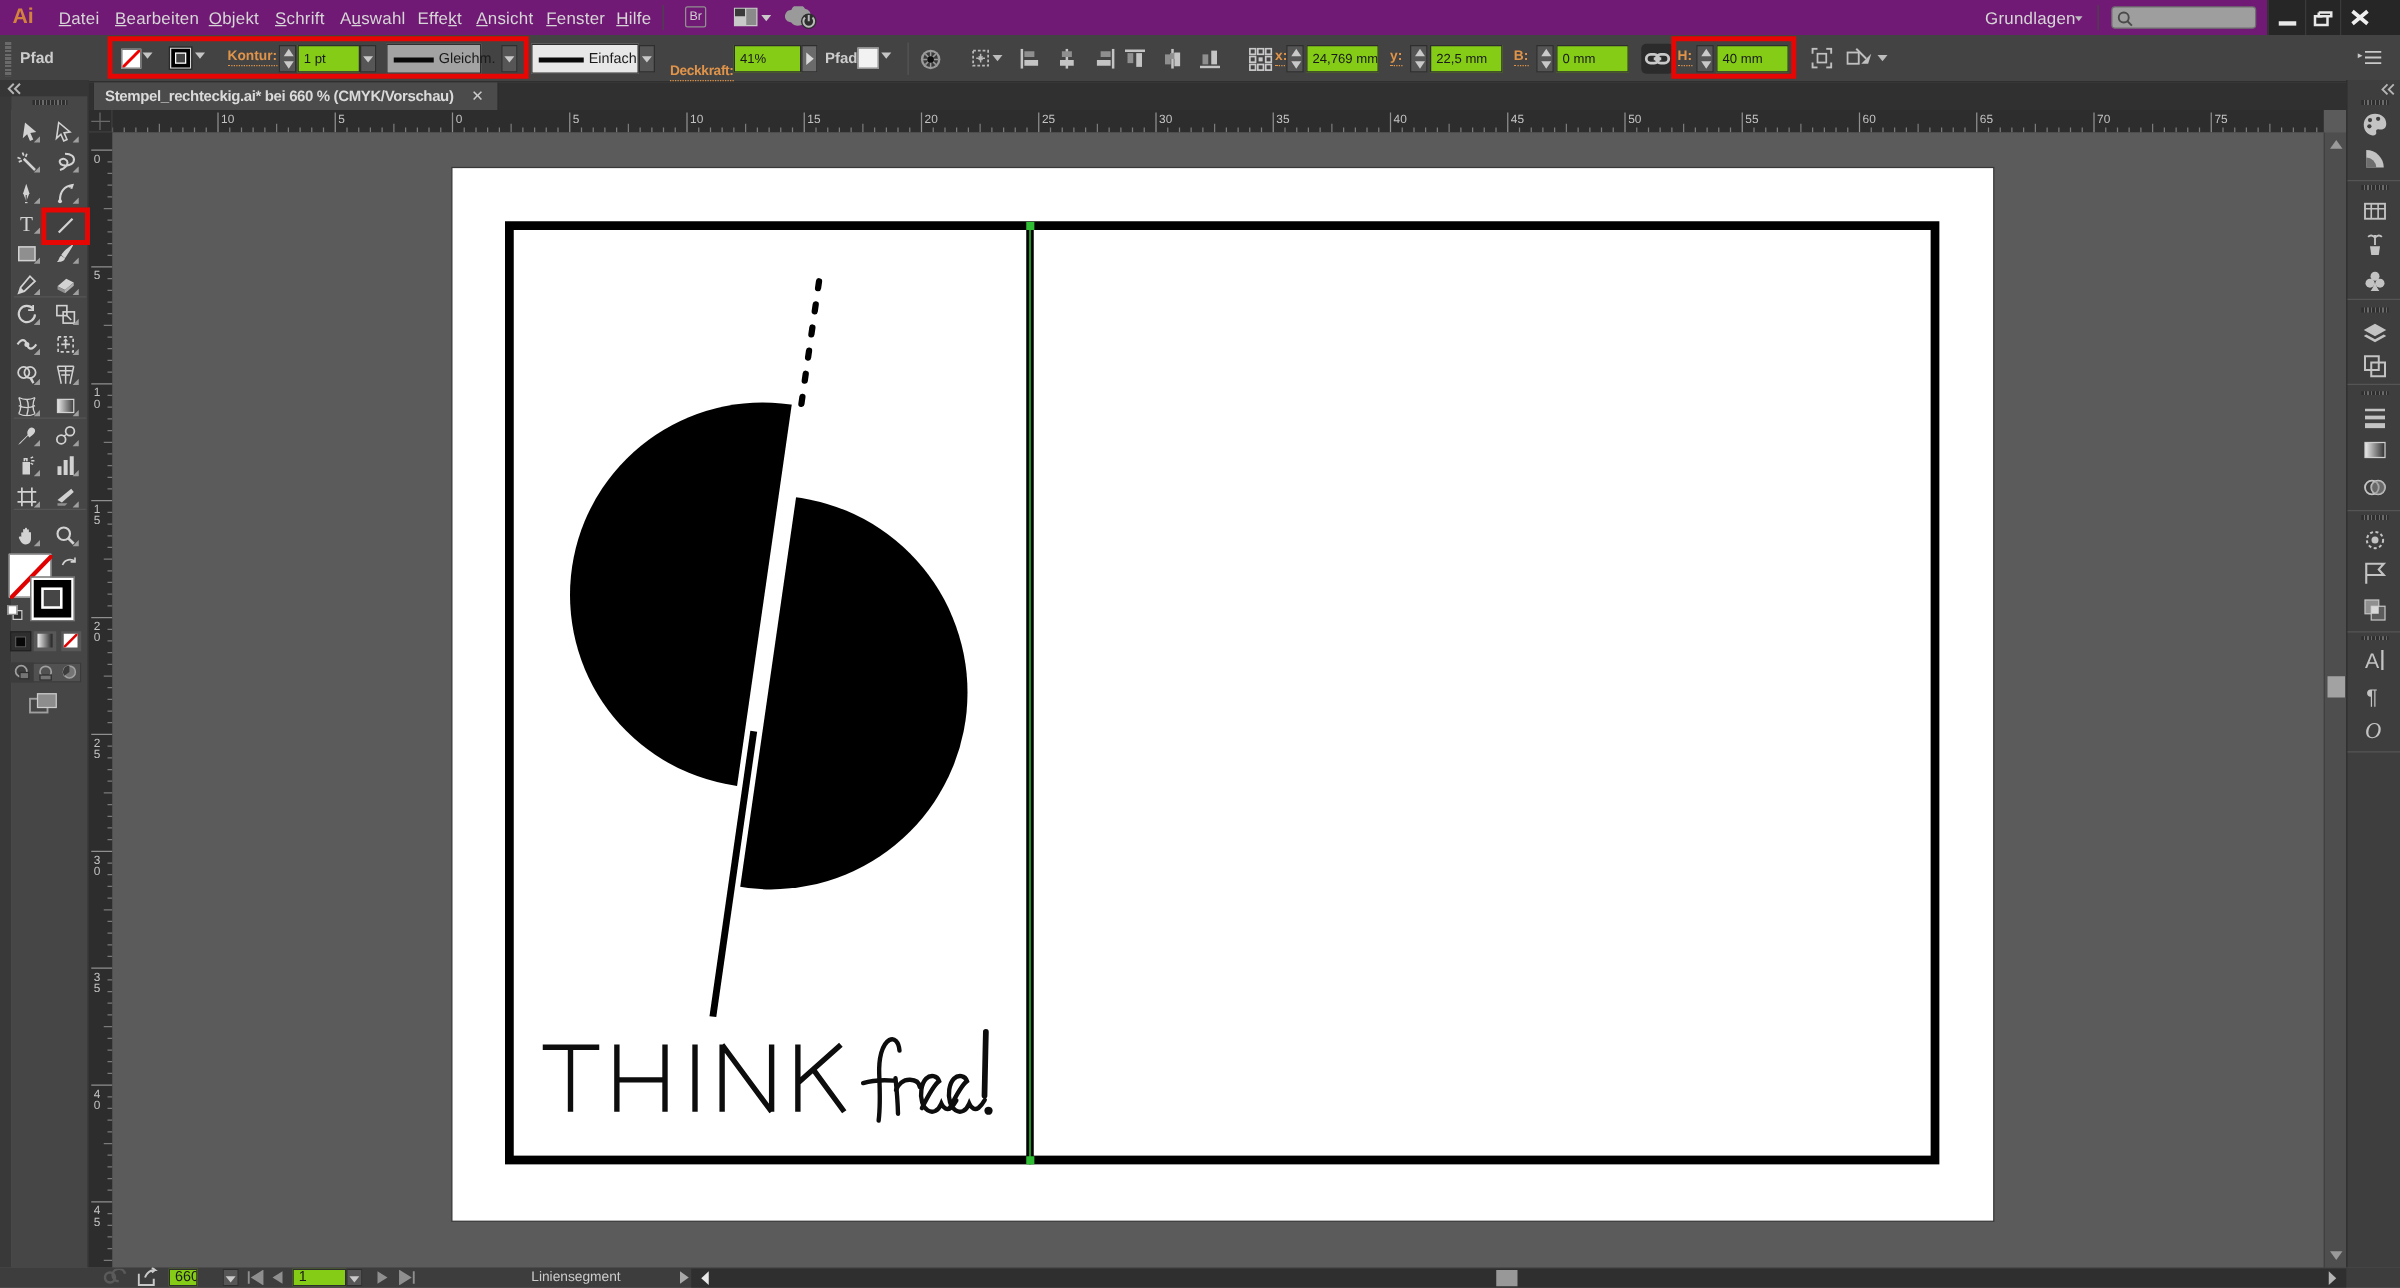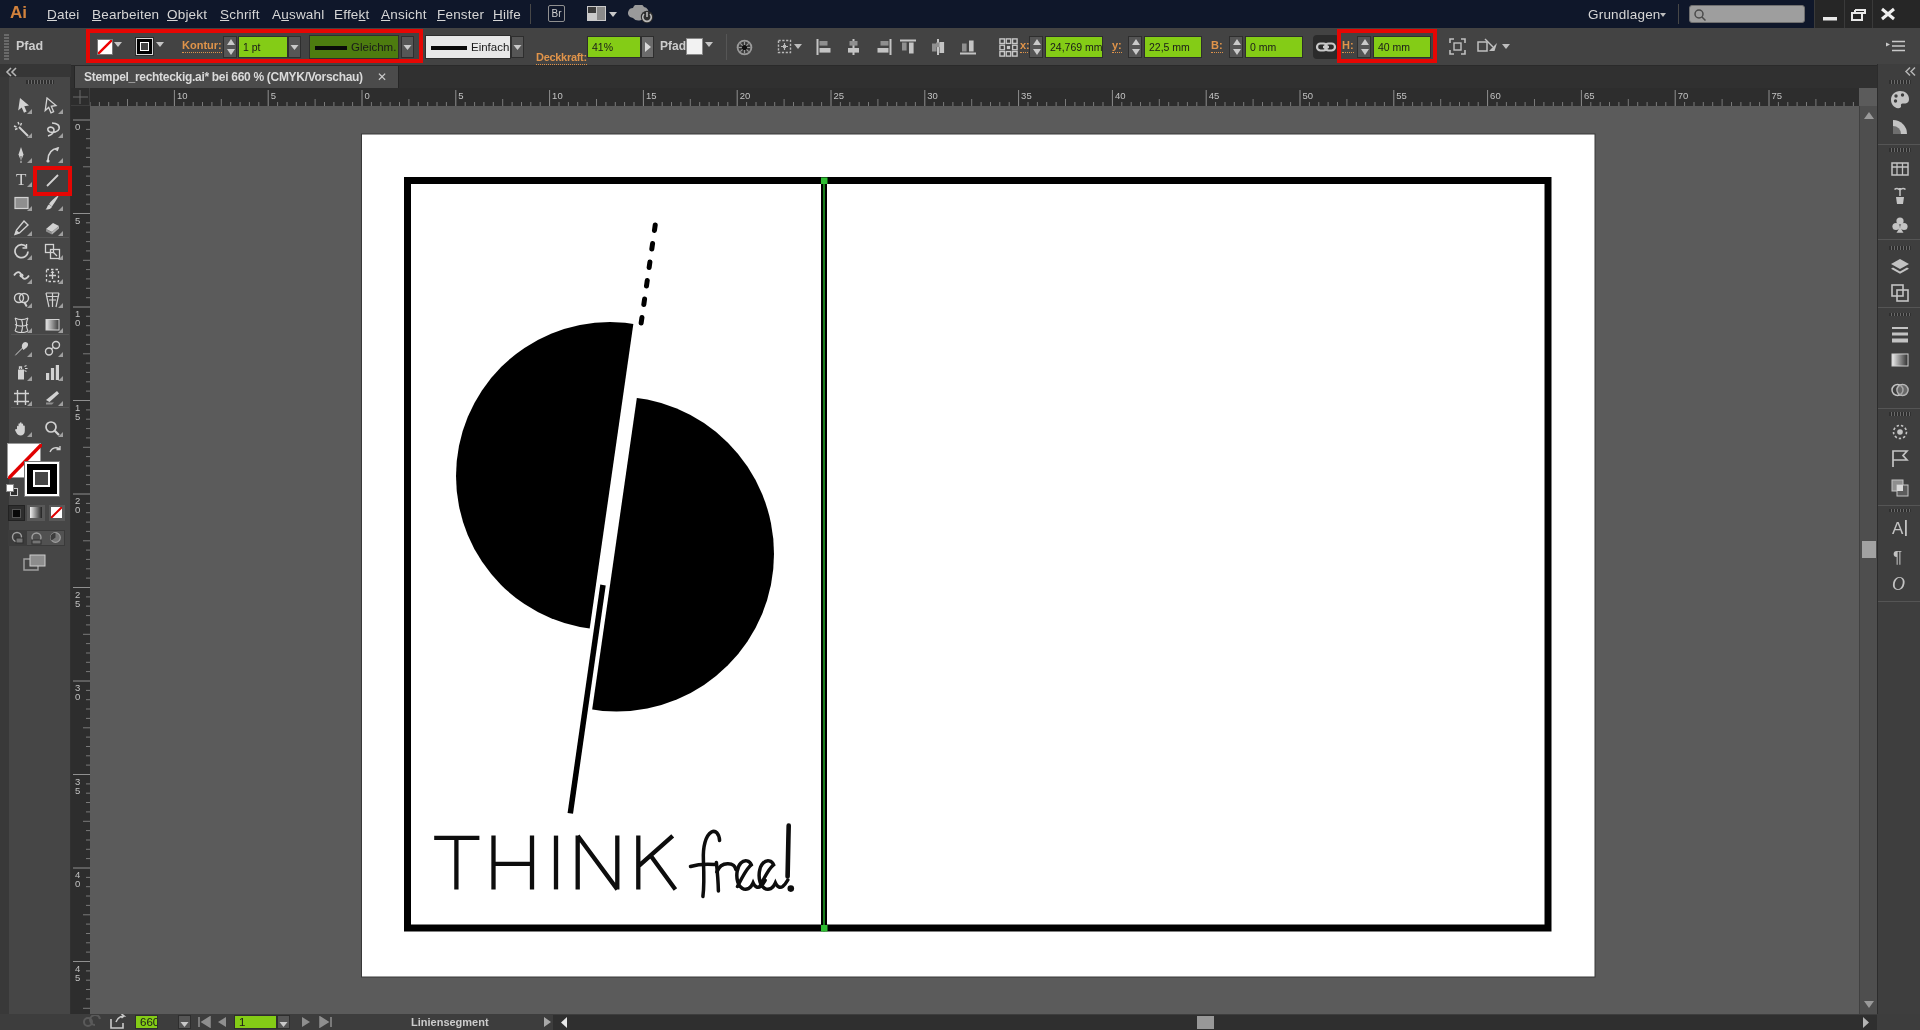--- a/index.html
+++ b/index.html
@@ -1,18 +1,18 @@
 <!DOCTYPE html>
 <html><head>
 <meta charset="utf-8">
 <style>
 *{margin:0;padding:0;box-sizing:border-box}
 html,body{width:1920px;height:1030px;overflow:hidden;background:#5b5b5b;font-family:"Liberation Sans",sans-serif;}
 .abs{position:absolute}
-#menubar{left:0;top:0;width:1920px;height:28px;background:#0f172a;}
+#menubar{left:0;top:0;width:1920px;height:28px;background:#701a75;}
 .mitem{position:absolute;top:7px;color:#d6d6d6;font-size:13.5px;letter-spacing:.2px}
 .mitem u{text-decoration:underline}
 #controlbar{left:0;top:28px;width:1920px;height:38px;background:#434343;border-bottom:1px solid #2a2a2a}
 #tabrow{left:0;top:66px;width:1920px;height:22px;background:#303030}
 #tab{left:74px;top:66px;width:325px;height:22px;background:#4b4b4b;border-left:1px solid #262626;border-right:1px solid #262626;color:#dadada;font-size:12px;font-weight:bold;letter-spacing:-0.3px;line-height:22px;padding-left:9px}
 #hruler{left:90px;top:88px;width:1769px;height:18px;background:#2d2d2d}
 #vruler{left:71px;top:106px;width:19px;height:908px;background:#2d2d2d}
 #rcorner{left:71px;top:88px;width:19px;height:18px;background:#2d2d2d;border-right:1px solid #3e3e3e;border-bottom:1px solid #3e3e3e}
 #canvas{left:90px;top:106px;width:1769px;height:908px;background:#5b5b5b}
 #toolcol{left:0;top:64px;width:9px;height:950px;background:#393939}
@@ -95,21 +95,21 @@
   <span class="olabel" style="left:182px;top:11px">Kontur:</span>
   <div class="spin" style="left:223px;top:8px"><svg width="12" height="20" style="margin-left:1px">
         <path d="M6,2 l4,6 l-8,0 z" fill="#c9c9c9"></path>
         <path d="M6,18 l4,-6 l-8,0 z" fill="#c9c9c9"></path>
       </svg></div>
   <div class="field" style="left:238px;top:8px;width:50px">1 pt</div>
   <div class="ddbtn" style="left:288px;top:8px"><svg width="11" height="20">
         <path d="M1.5,8 l8,0 l-4,5 z" fill="#c9c9c9"></path>
       </svg></div>
 
-  <div class="abs" style="left:309px;top:7px;width:90px;height:24px;background:#4d7c0f;border:1px solid #2e2e2e">
+  <div class="abs" style="left:309px;top:7px;width:76px;height:24px;background:#a3a3a3;border:1px solid #2e2e2e">
     <div class="abs" style="left:5px;top:10px;width:32px;height:4px;background:#0a0a0a"></div>
     <div class="abs" style="left:41px;top:5px;color:#1a1a1a;font-size:11.5px">Gleichm.</div>
   </div>
   <div class="ddbtn" style="left:401px;top:8px"><svg width="11" height="20">
         <path d="M1.5,8 l8,0 l-4,5 z" fill="#c9c9c9"></path>
       </svg></div>
 
   <div class="abs" style="left:425px;top:7px;width:86px;height:24px;background:#e8e8e8;border:1px solid #2e2e2e">
     <div class="abs" style="left:5px;top:10px;width:36px;height:4px;background:#0a0a0a"></div>
     <div class="abs" style="left:45px;top:5px;color:#1a1a1a;font-size:11.5px">Einfach</div>
@@ -1014,21 +1014,21 @@
   <div class="field" style="left:234px;top:1px;width:43px;height:14px;line-height:13px;font-size:11.5px">1</div>
   <div class="ddbtn" style="left:277px;top:1px;height:14px"><svg width="11" height="12">
         <path d="M1.5,4 l8,0 l-4,5 z" fill="#c9c9c9"></path>
       </svg></div>
   <svg class="abs" style="left:300px;top:2px" width="12" height="12">
       <path d="M2,1 l8,5 l-8,5 z" fill="#8f8f8f"></path>
     </svg>
   <svg class="abs" style="left:317px;top:2px" width="16" height="12">
       <path d="M14,1 l0,10 M3,1 l8,5 l-8,5 z" stroke="#8f8f8f" fill="#8f8f8f" stroke-width="1.5"></path>
     </svg>
-  <div class="glabel" style="left:411px;top:2px;font-size:11px;font-weight:bold">Liniensegment</div>
+  <div class="glabel" style="left:425px;top:2px;font-size:11px;font-weight:normal">Liniensegment</div>
   <svg class="abs" style="left:542px;top:2px" width="10" height="12">
       <path d="M2,1 l7,5 l-7,5 z" fill="#a9a9a9"></path>
     </svg>
 </div>
 <div class="abs" id="hscroll">
   <svg width="1324" height="15">
       <path d="M8,7.5 L14,2 l0,11 z" fill="#e8e8e8"></path>
       <path d="M1316,7.5 L1310,2 l0,11 z" fill="#b5b5b5"></path>
       <rect x="644" y="1" width="17" height="13" fill="#989898"></rect>
     </svg>

